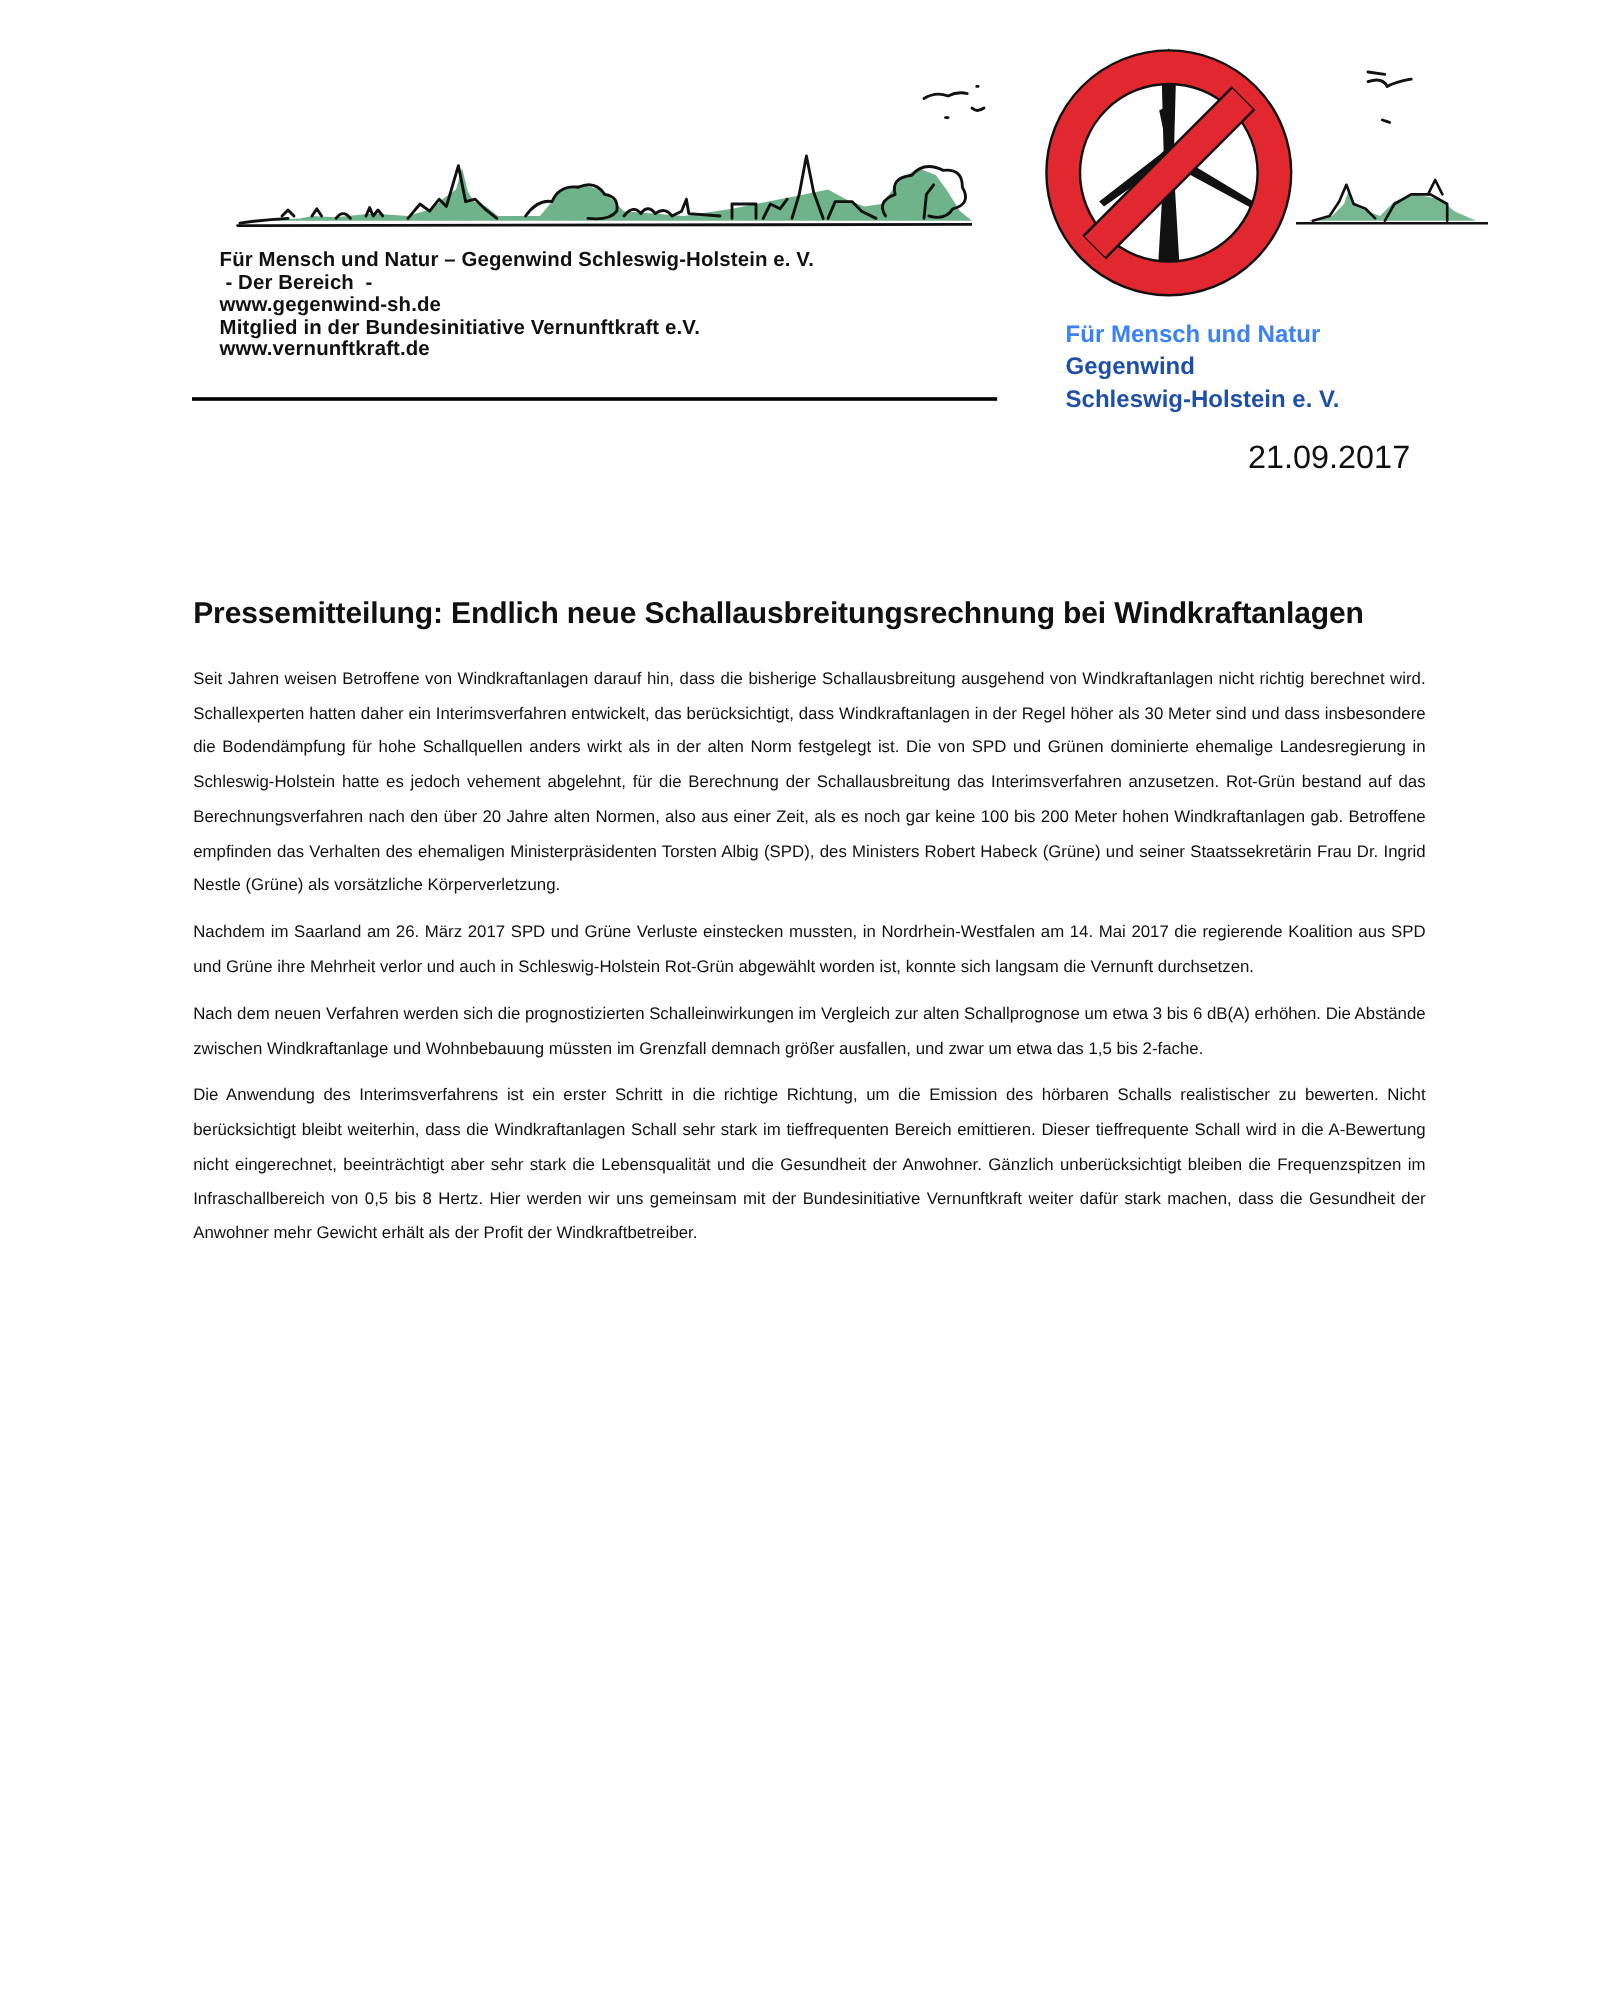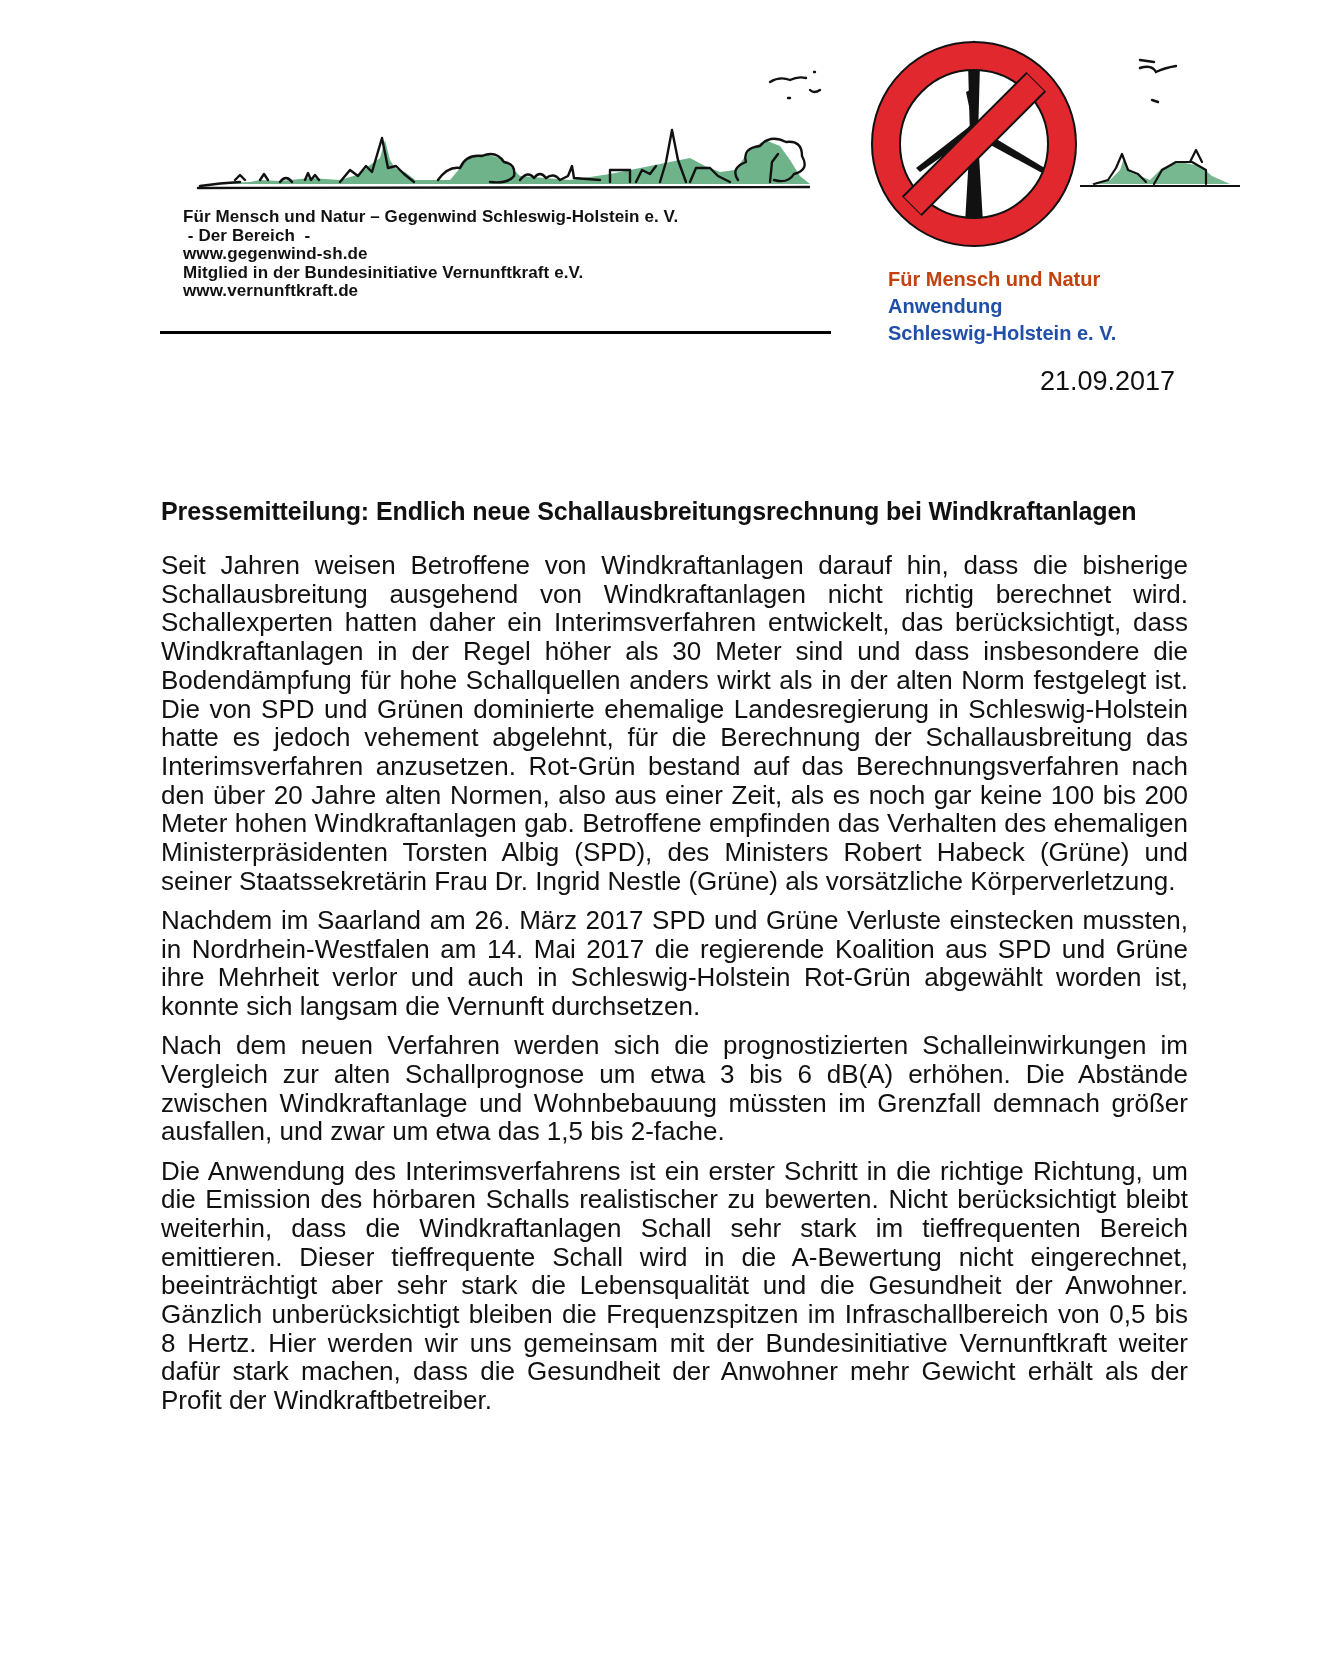--- a/index.html
+++ b/index.html
@@ -9,28 +9,28 @@
     .skyline-right { position: absolute; left: 1080px; top: 140px; width: 160px; height: 50px; }
     .birds { position: absolute; left: 760px; top: 50px; width: 560px; height: 80px; }
     .logo { position: absolute; left: 870px; top: 40px; width: 210px; height: 210px; }
 
     .sender { position: absolute; left: 183px; top: 208px; font-size: 17px; font-weight: bold; line-height: 18.5px; letter-spacing: 0.1px; }
     .sender div { white-space: pre; }
 
     .header-rule { position: absolute; left: 160px; top: 331px; width: 671px; height: 3px; background: #000; }
 
     .org { position: absolute; left: 888px; top: 266px; font-size: 20px; font-weight: bold; line-height: 27px; }
-    .org .l1 { color: #c2410c; }
+    .org .l1 { color: #3b82f6; }
     .org .l2, .org .l3 { color: #1f4fa8; }
 
     .date { position: absolute; left: 1040px; top: 366px; font-size: 27px; }
 
     .title { position: absolute; left: 161px; top: 497px; font-size: 25px; font-weight: bold; white-space: nowrap; letter-spacing: -0.1px; }
 
-    .body { position: absolute; left: 161px; top: 551px; width: 1027px; font-size: 26px; line-height: 28.7px; }
+    .body { position: absolute; left: 161px; top: 551px; width: 1027px; font-size: 14px; line-height: 28.7px; }
     .body p { margin: 0 0 10.5px 0; text-align: justify; text-align-last: left; }
   </style>
 </head>
 <body>
 
 <svg class="skyline" viewBox="0 0 620 80">
   <g fill="#3d9a62" fill-opacity="0.75" stroke="none">
     <path d="M20 74 L60 72 L70 70 L90 71 L120 68 L150 70 L170 64 L180 55 L190 48 L195 30 L200 50 L205 58 L215 62 L225 70 L260 70 L270 58 L280 46 L295 44 L310 48 L320 56 L330 66 L380 70 L420 64 L440 60 L460 56 L480 52 L500 48 L515 56 L530 62 L545 60 L560 40 L575 30 L590 36 L600 50 L610 66 L620 74 Z"></path>
   </g>
   <g fill="none" stroke="#111" stroke-width="2.4" stroke-linecap="round" stroke-linejoin="round">
@@ -93,21 +93,21 @@
   <div> - Der Bereich  -</div>
   <div>www.gegenwind-sh.de</div>
   <div>Mitglied in der Bundesinitiative Vernunftkraft e.V.</div>
   <div>www.vernunftkraft.de</div>
 </div>
 
 <div class="header-rule"></div>
 
 <div class="org">
   <div class="l1">Für Mensch und Natur</div>
-  <div class="l2">Anwendung</div>
+  <div class="l2">Gegenwind</div>
   <div class="l3">Schleswig-Holstein e. V.</div>
 </div>
 
 <div class="date">21.09.2017</div>
 
 <div class="title">Pressemitteilung:  Endlich neue Schallausbreitungsrechnung bei Windkraftanlagen</div>
 
 <div class="body">
   <p>Seit Jahren weisen Betroffene von Windkraftanlagen darauf hin, dass die bisherige Schallausbreitung ausgehend von Windkraftanlagen nicht richtig berechnet wird. Schallexperten hatten daher ein Interimsverfahren entwickelt, das berücksichtigt, dass Windkraftanlagen in der Regel höher als 30 Meter sind und dass insbesondere die Bodendämpfung für hohe Schallquellen anders wirkt als in der alten Norm festgelegt ist. Die von SPD und Grünen dominierte ehemalige Landesregierung in Schleswig-Holstein hatte es jedoch vehement abgelehnt, für die Berechnung der Schallausbreitung das Interimsverfahren anzusetzen. Rot-Grün bestand auf das Berechnungsverfahren nach den über 20 Jahre alten Normen, also aus einer Zeit, als es noch gar keine 100 bis 200 Meter hohen Windkraftanlagen gab. Betroffene empfinden das Verhalten des ehemaligen Ministerpräsidenten Torsten Albig (SPD), des Ministers Robert Habeck (Grüne) und seiner Staatssekretärin Frau Dr. Ingrid Nestle (Grüne) als vorsätzliche Körperverletzung.</p>
   <p>Nachdem im Saarland am 26. März 2017 SPD und Grüne Verluste einstecken mussten, in Nordrhein-Westfalen am 14. Mai 2017 die regierende Koalition aus SPD und Grüne ihre Mehrheit verlor und auch in Schleswig-Holstein Rot-Grün abgewählt worden ist, konnte sich langsam die Vernunft durchsetzen.</p>

